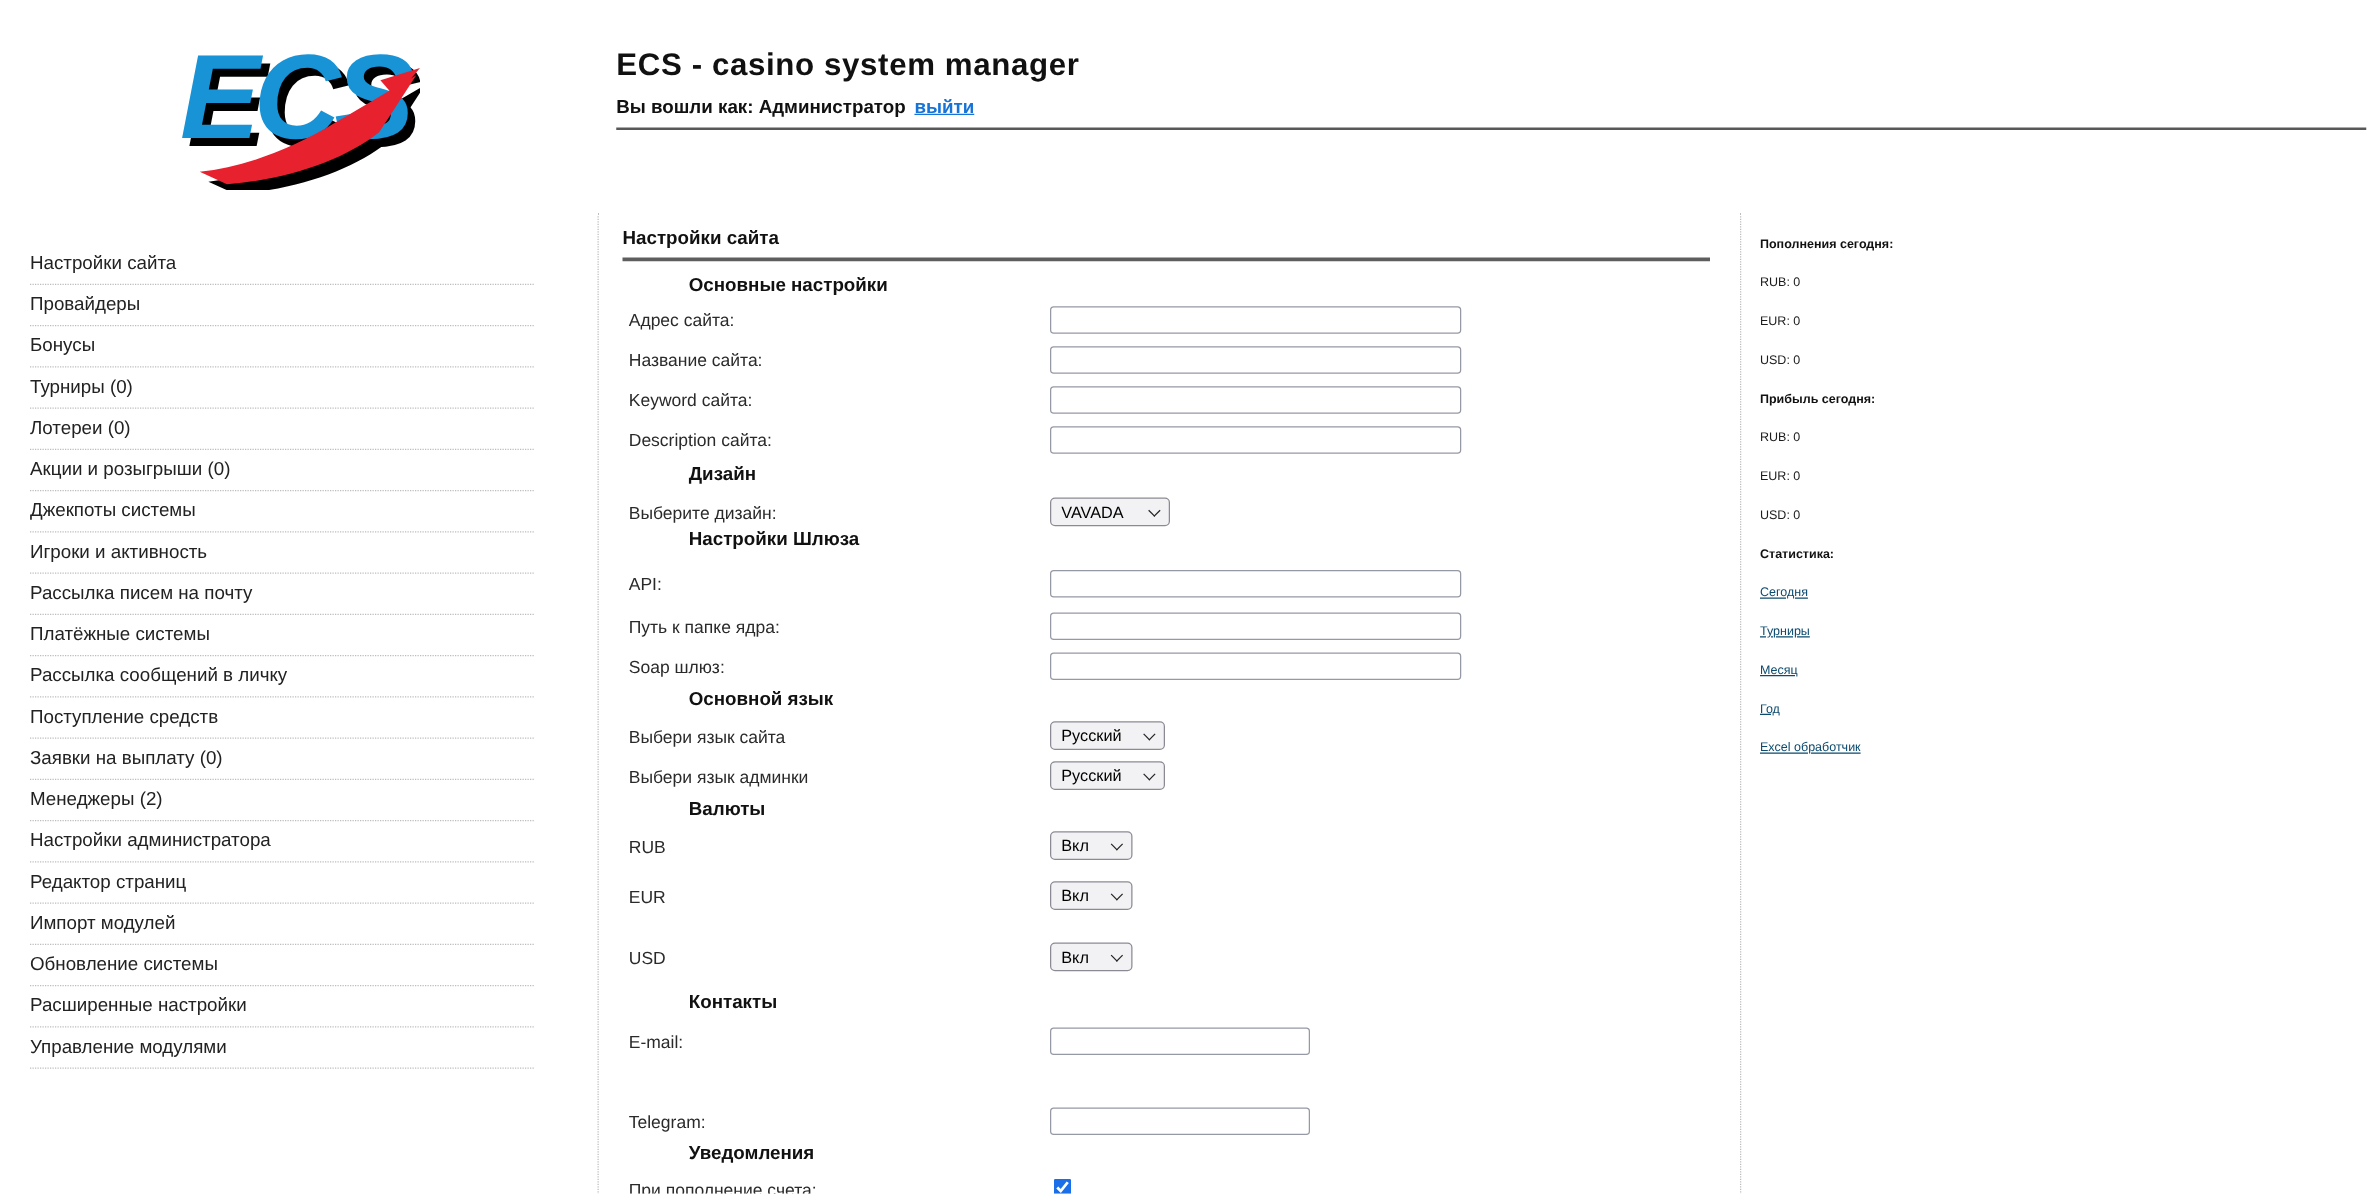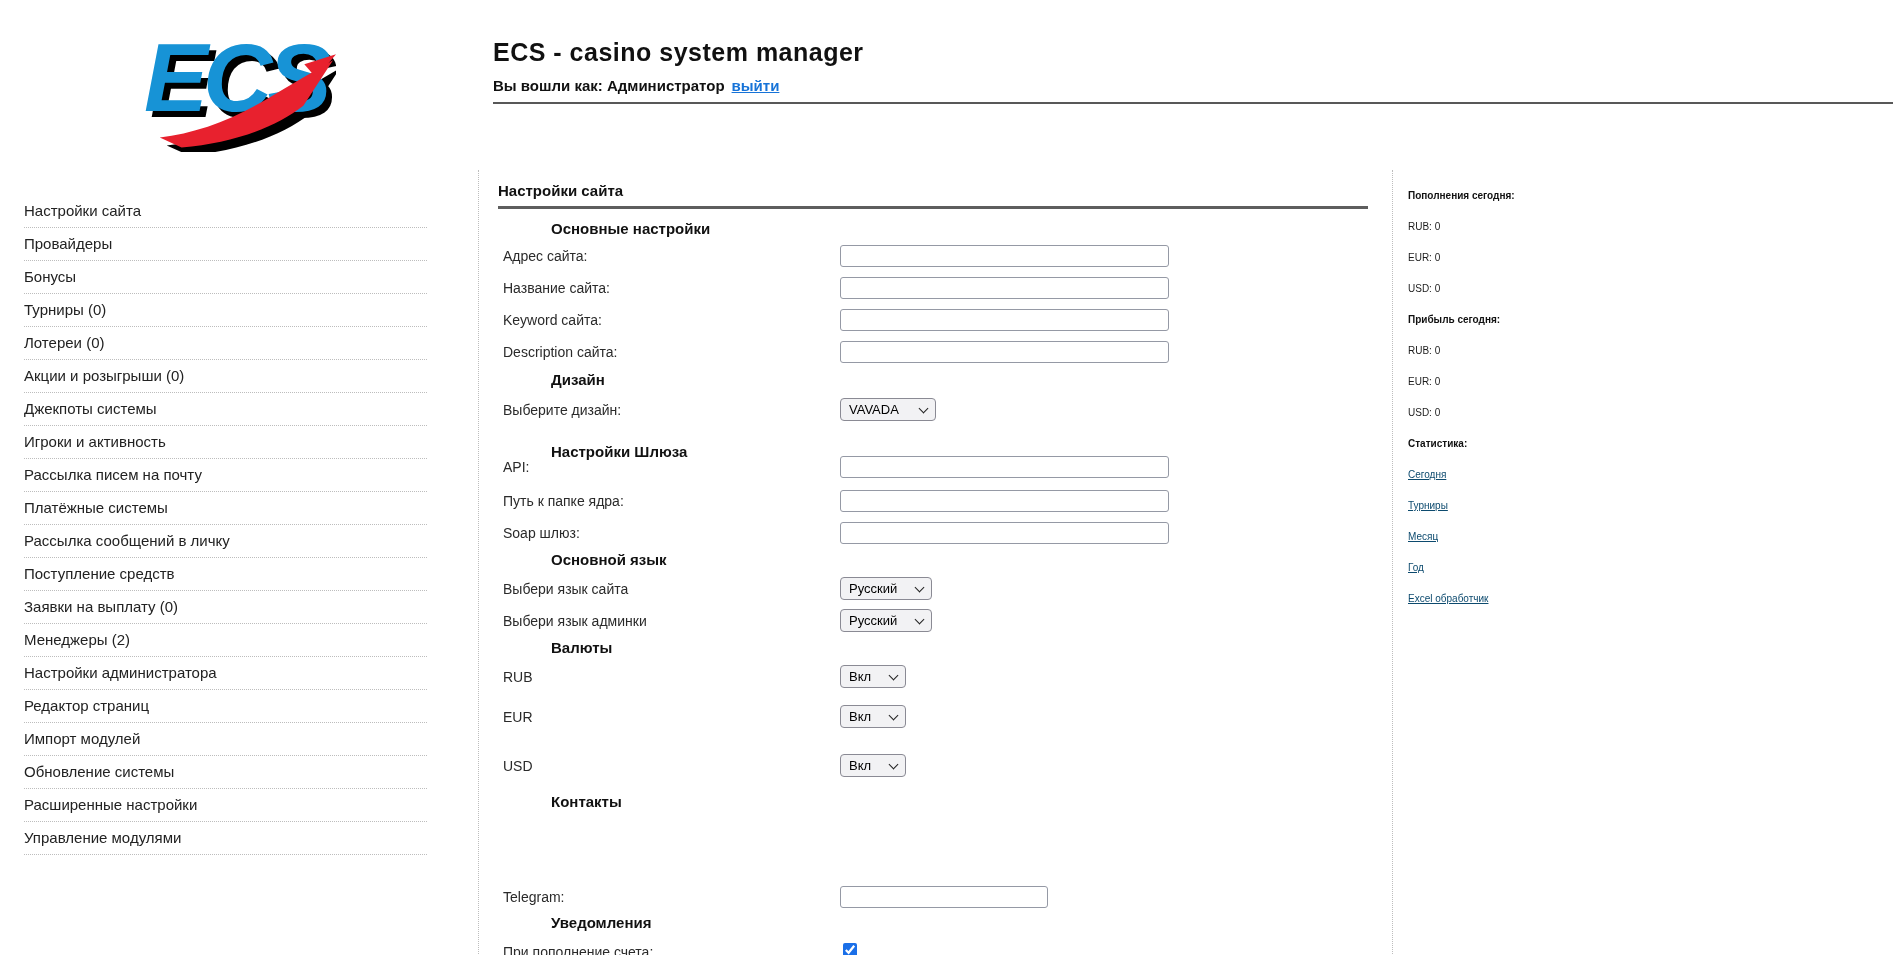--- a/index.html
+++ b/index.html
@@ -114,21 +114,21 @@
     <input class="ftext fctl" style="">
   </div>
 
   <div class="fsection" style="top:371px">Дизайн</div>
 
   <div class="frow h23" style="top:398px">
     <span class="flabel">Выберите дизайн:</span>
     <span class="select-wrap sw-design fctl"><select><option>VAVADA</option></select></span>
   </div>
 
-  <div class="fsection" style="top:443px">Настройки Шлюза</div>
+  <div class="fsection" style="top:423px">Настройки Шлюза</div>
 
   <div class="frow" style="top:490px">
     <span class="flabel">Путь к папке ядра:</span>
     <input class="ftext fctl" style="">
   </div>
   <div class="frow" style="top:456px">
     <span class="flabel">API:</span>
     <input class="ftext fctl" style="">
   </div>
   <div class="frow" style="top:522px">
@@ -157,20 +157,24 @@
     <span class="flabel">EUR</span>
     <span class="select-wrap sw-onoff fctl"><select><option>Вкл</option></select></span>
   </div>
   <div class="frow h23" style="top:754px">
     <span class="flabel">USD</span>
     <span class="select-wrap sw-onoff fctl"><select><option>Вкл</option></select></span>
   </div>
 
   <div class="fsection" style="top:793px">Контакты</div>
 
+  <div class="frow" style="top:822px">
+    <span class="flabel">E-mail:</span>
+    <input class="ftext sm fctl" style="">
+  </div>
   <div class="frow" style="top:886px">
     <span class="flabel">Telegram:</span>
     <input class="ftext sm fctl" style="">
   </div>
 
   <div class="fsection" style="top:914px">Уведомления</div>
 
   <div class="frow" style="top:941px">
     <span class="flabel">При пополнение счета:</span>
     <input type="checkbox" class="fcheck" checked="checked" style="">

